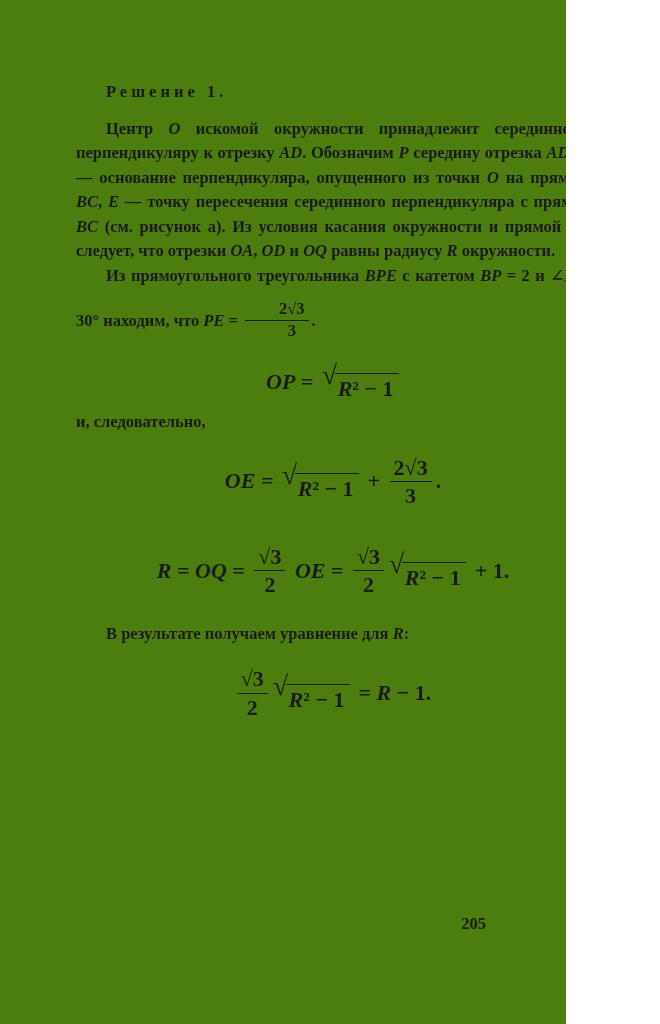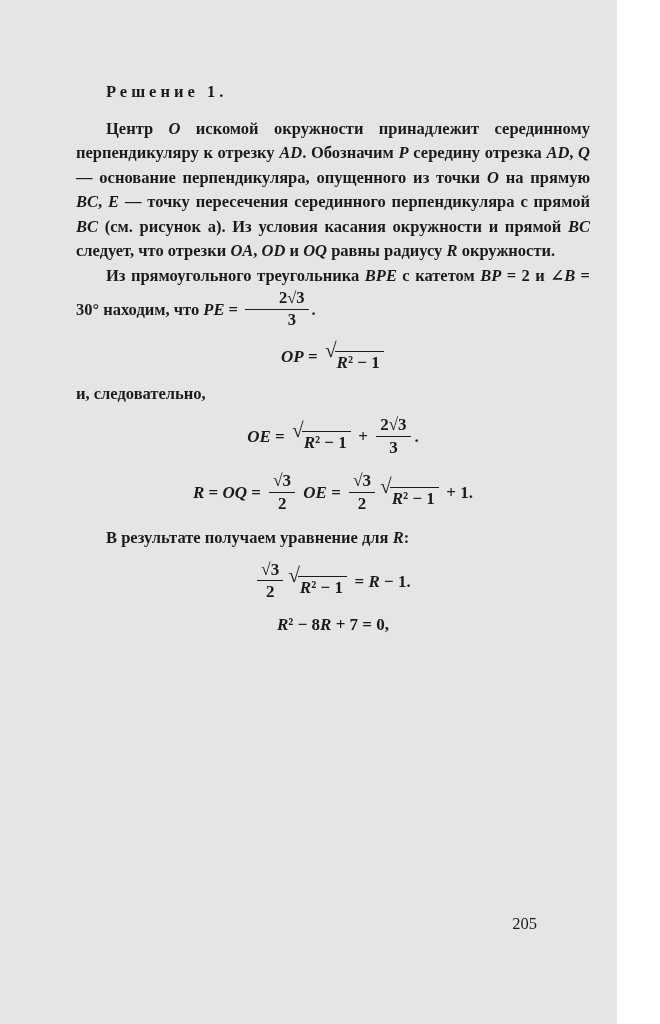--- a/index.html
+++ b/index.html
@@ -3,22 +3,22 @@
 <meta charset="utf-8">
 <style>
   html, body { margin: 0; padding: 0; }
   body {
     width: 660px; height: 1024px;
     background: #ffffff;
     font-family: "Liberation Serif", "DejaVu Serif", serif;
   }
   .page {
     position: relative;
-    width: 617px; height: 1024px;
-    background: #e5e5e5;
+    width: 566px; height: 1024px;
+    background: #4d7c0f;
     color: #1b1b1b;
     overflow: hidden;
   }
   .text-block {
     position: absolute;
     left: 76px; top: 80px;
     width: 514px;
     font-size: 16.5px;
     line-height: 24.5px;
     font-weight: 600;
@@ -31,33 +31,33 @@
     font-weight: 700;
   }
   .par { margin: 0; text-indent: 30px; }
   .par.noindent { text-indent: 0; }
   i { font-style: italic; }
 
   .formula {
     margin: 8px 0;
     text-align: center;
     text-indent: 0;
-    font-size: 17px;
+    font-size: 22px;
     line-height: 1.2;
     white-space: nowrap;
   }
   .ftxt { margin: 0 1px; }
 
   
   .frac {
     display: inline-block;
     vertical-align: middle;
     text-align: center;
     line-height: 1.15;
-    margin: 3px 3px;
+    margin: 14px 3px;
     transform: translateY(-2px);
   }
   .frac .num {
     display: block;
     padding: 0 4px 1px 4px;
     border-bottom: 1.5px solid #1b1b1b;
   }
   .frac .den { display: block; padding-top: 1px; }
 
   
@@ -78,21 +78,21 @@
     padding: 0.08em 0.25em 0 0.12em;
     margin-left: -2px;
     margin-top: 8px;
   }
 
   .page-number {
     position: absolute;
     top: 914px;
     right: 80px;
     font-size: 16.5px;
-    font-weight: 400;
+    font-weight: 700;
     color: #1b1b1b;
     text-align: right;
   }
 </style>
 </head>
 <body>
 
 <div class="page">
   <div class="text-block">
 
@@ -123,19 +123,18 @@
         </span><span class="ftxt"> + 1.</span></div>
 
     <p class="par">В результате получаем уравнение для <i>R</i>:</p>
 
     <div class="formula"><span class="frac"><span class="num">√3</span><span class="den">2</span></span><span class="sqrt">
           <span class="rad">√</span>
           <span class="vinc"><i>R</i>² − 1</span>
         </span><span class="ftxt"> = <i>R</i> − 1.</span></div>
 
 
-    <div class="formula"><i>R</i>² − 8<i>R</i> + 7 = 0,</div>
 
 
   </div>
 
   <div class="page-number">205</div>
 </div>
 
 </body></html>

